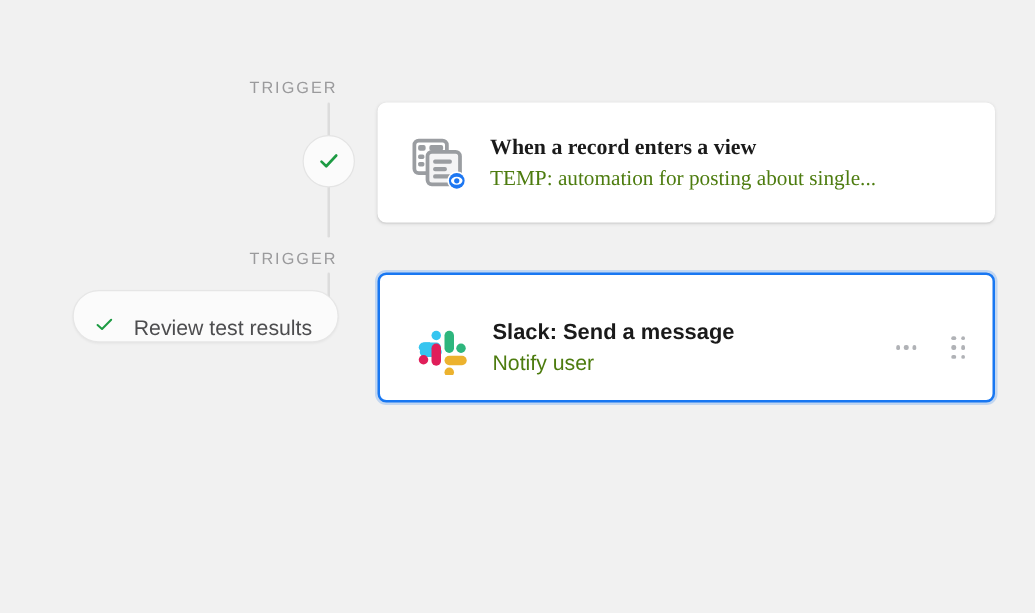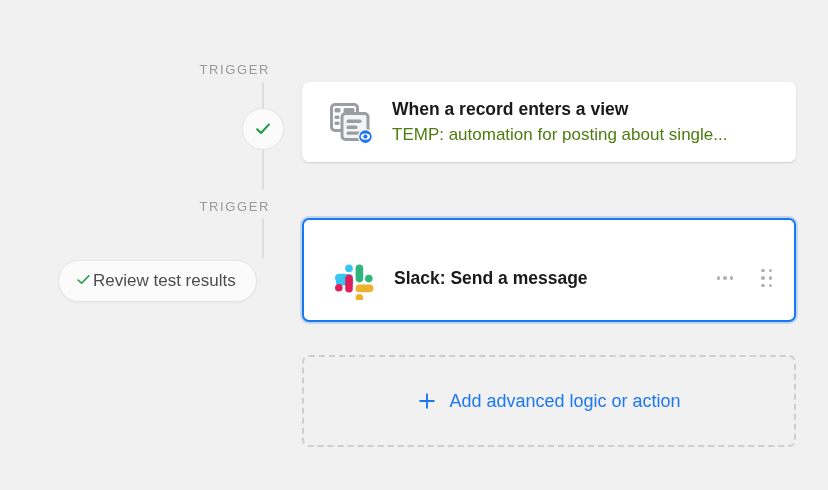--- a/index.html
+++ b/index.html
@@ -58,30 +58,30 @@
     display: flex;
     align-items: center;
     justify-content: center;
   }
   .check-green { display: block; }
 
   
   .pill {
     position: absolute;
     left: 38px;
-    top: 260px;
+    top: 232px;
     height: 42px;
     background: #fbfbfb;
     border: 1px solid #e6e6e6;
     border-radius: 22px;
     display: flex;
-    align-items: center;
+    align-items: flex-end;
     padding: 0 20px 0 16px;
     box-sizing: border-box;
-    gap: 1px;
+    gap: 15px;
     box-shadow: 0 1px 2px rgba(0,0,0,0.05);
   }
   .pill-text {
     font-size: 17px;
     color: #4d4d4f;
     font-weight: 400;
     white-space: nowrap;
   }
 
   
@@ -90,23 +90,24 @@
     left: 282px;
     width: 494px;
     background: #ffffff;
     border-radius: 7px;
     box-sizing: border-box;
     display: flex;
     align-items: center;
   }
   #trigger-card {
     top: 82px;
-    height: 80px;
+    height: 96px;
     padding: 0 8px 0 22px;
     box-shadow: 0 1px 3px rgba(0,0,0,0.10), 0 1px 1px rgba(0,0,0,0.05);
+    font-family: Liberation Serif, serif;
   }
   #action-card {
     top: 218px;
     height: 104px;
     padding: 16px 18px 0 22px;
     border: 2px solid #1877f2;
     box-shadow: 0 0 0 2px rgba(24,119,242,0.22);
   }
 
   .card-icon {
@@ -275,40 +276,33 @@
 
         <rect x="5.0" y="28.0" width="7.6" height="7.6" rx="3.8" fill="#e01e5a"></rect>
         <rect x="15.2" y="18.8" width="7.6" height="17.8" rx="3.8" fill="#e01e5a"></rect>
 
         <rect x="25.6" y="28.6" width="17.8" height="7.6" rx="3.8" fill="#ecb22e"></rect>
         <rect x="25.6" y="38.0" width="7.6" height="7.6" rx="3.8" fill="#ecb22e"></rect>
       </svg>
     </div>
     <div class="card-text">
       <div class="card-title">Slack: Send a message</div>
+      <div class="card-subtitle">Notify user</div>
     </div>
     <div class="card-actions">
       <span class="ellipsis-btn">
         <i></i>
           <i></i>
           <i></i>
       </span>
       <span class="drag-handle">
         <i></i>
           <i></i>
           <i></i>
           <i></i>
           <i></i>
           <i></i>
       </span>
     </div>
   </div>
 
-  <div id="add-action-box">
-    <span>
-      <svg class="plus-icon" width="20" height="20" viewBox="0 0 20 20" aria-hidden="true">
-        <path d="M10 3.2 V16.8 M3.2 10 H16.8" stroke="#1d77f2" stroke-width="1.9" stroke-linecap="round"></path>
-      </svg>
-    </span>
-    <span class="add-action-label">Add advanced logic or action</span>
-  </div>
 
 </div>
 
 </body></html>

